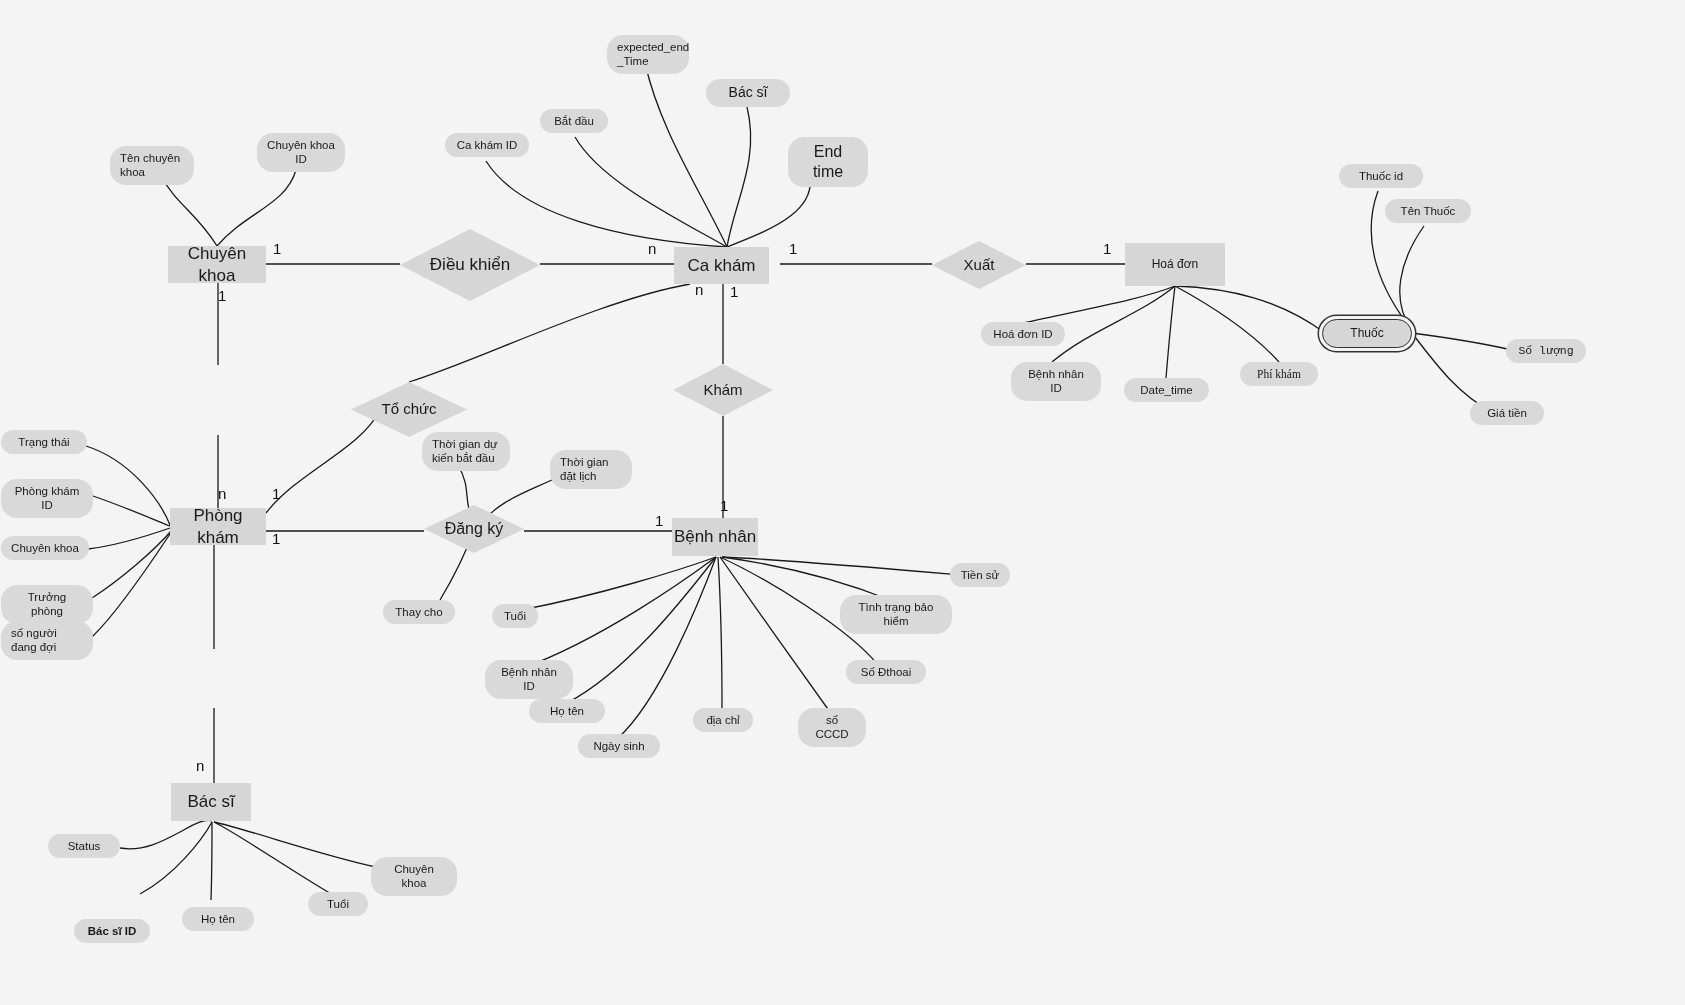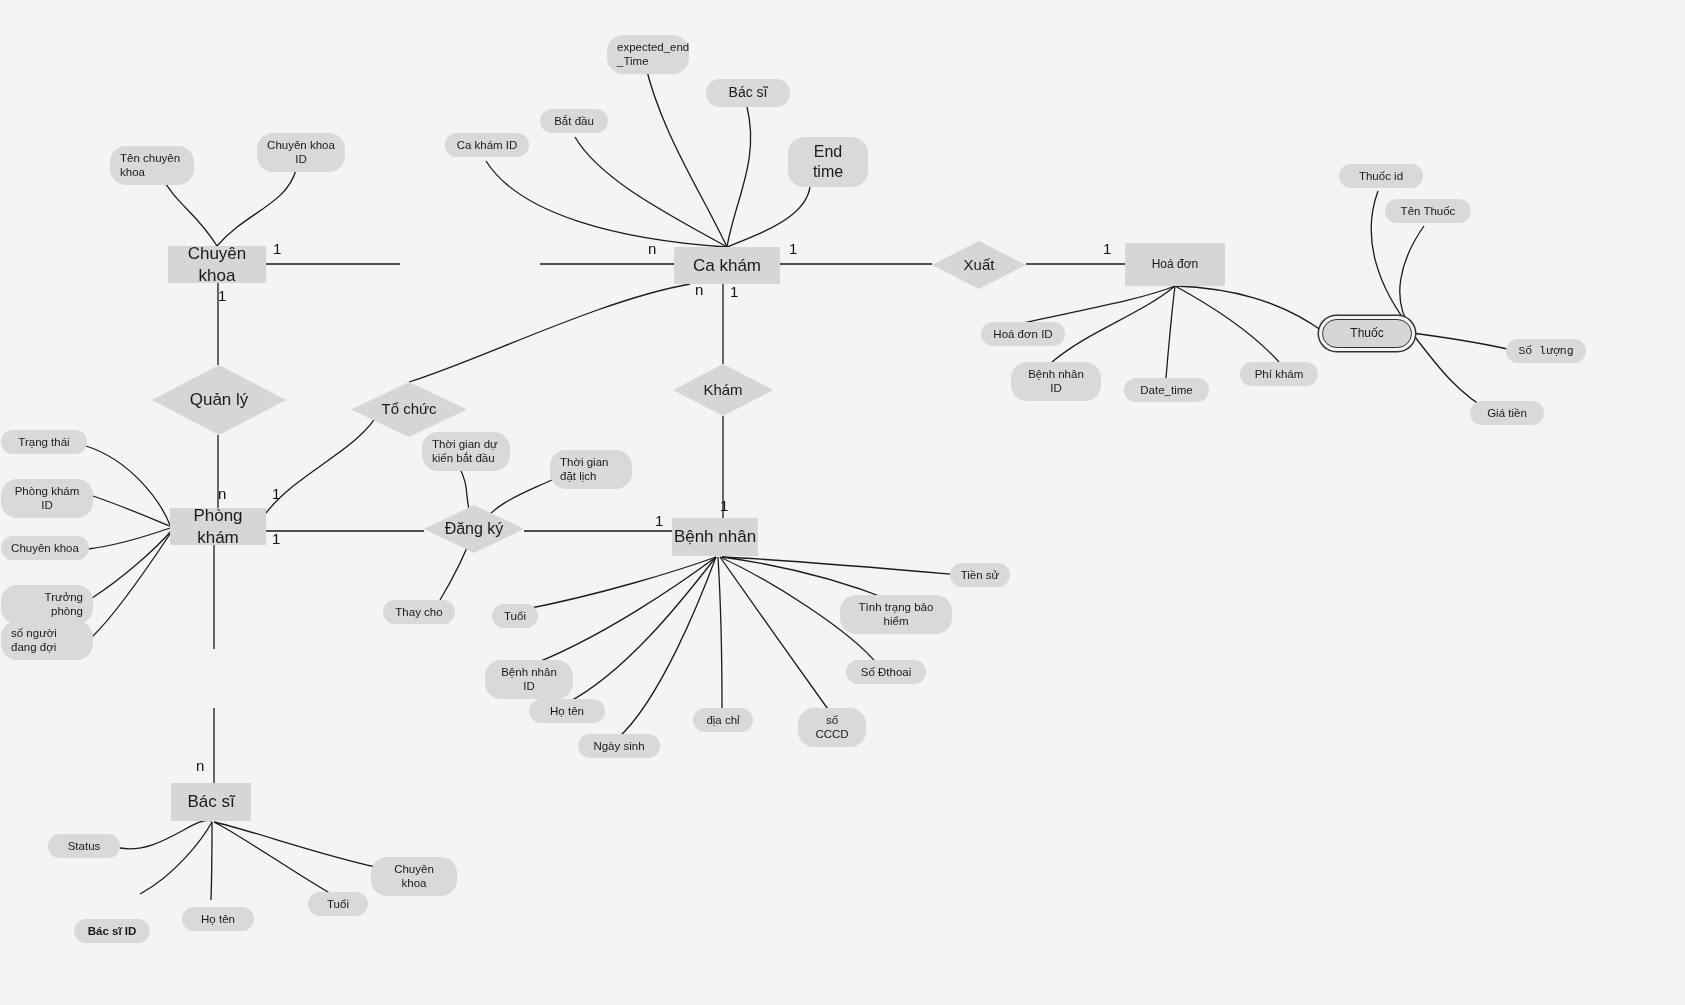--- a/index.html
+++ b/index.html
@@ -88,31 +88,31 @@
 
       <path d="M120,848 C160,855 195,815 212,821"></path>
       <path d="M140,894 C175,875 202,840 212,822"></path>
       <path d="M211,900 C212,870 212,840 212,822"></path>
       <path d="M333,895 C290,870 240,835 214,822"></path>
       <path d="M376,867 C320,855 250,830 214,822"></path>
     </g>
   </svg>
 
   <div class="node entity" style="left:168px;top:246px;width:98px;height:37px;">Chuyên khoa</div>
-  <div class="node entity" style="left:674px;top:247px;width:106px;height:37px;">Ca khám</div>
+  <div class="node entity" style="left:674px;top:247px;width:95px;height:37px;">Ca khám</div>
   <div class="node entity" style="left:1125px;top:243px;width:100px;height:43px;font-size:12px;">Hoá đơn</div>
   <div class="node entity" style="left:170px;top:508px;width:96px;height:37px;">Phòng khám</div>
   <div class="node entity" style="left:672px;top:518px;width:86px;height:38px;">Bệnh nhân</div>
   <div class="node entity" style="left:171px;top:783px;width:80px;height:38px;">Bác sĩ</div>
 
   <div class="node weak" style="left:1322px;top:319px;width:90px;height:29px;">Thuốc</div>
 
-  <div class="node rel" style="left:152px;top:365px;width:134px;height:70px;">
+  <div class="node rel" style="left:400px;top:229px;width:140px;height:72px;">
     <span class="dia"></span>
-    <span class="txt">Quản lý</span>
+    <span class="txt">Điều khiển</span>
   </div>
   <div class="node rel" style="left:351px;top:382px;width:116px;height:55px;font-size:15px;">
     <span class="dia"></span>
     <span class="txt">Tổ chức</span>
   </div>
   <div class="node rel" style="left:673px;top:364px;width:100px;height:52px;font-size:15px;">
     <span class="dia"></span>
     <span class="txt">Khám</span>
   </div>
   <div class="node rel" style="left:932px;top:241px;width:94px;height:48px;font-size:15px;">
@@ -128,31 +128,31 @@
   <div class="node attr" style="left:257px;top:133px;width:88px;">Chuyên khoa ID</div>
   <div class="node attr" style="left:445px;top:133px;width:84px;">Ca khám ID</div>
   <div class="node attr" style="left:540px;top:109px;width:68px;">Bắt đầu</div>
   <div class="node attr" style="left:607px;top:35px;width:82px;justify-content:flex-start;text-align:left;">expected_end _Time</div>
   <div class="node attr" style="left:706px;top:79px;width:84px;font-size:14px;">Bác sĩ</div>
   <div class="node attr" style="left:788px;top:137px;width:80px;font-size:16px;">End time</div>
 
   <div class="node attr" style="left:981px;top:322px;width:84px;">Hoá đơn ID</div>
   <div class="node attr" style="left:1011px;top:362px;width:90px;">Bệnh nhân ID</div>
   <div class="node attr" style="left:1124px;top:378px;width:85px;">Date_time</div>
-  <div class="node attr" style="left:1240px;top:362px;width:78px;">Phí khám</div>
+  <div class="node attr" style="left:1240px;top:362px;width:78px;font-family:Liberation Serif, serif;">Phí khám</div>
 
   <div class="node attr" style="left:1339px;top:164px;width:84px;">Thuốc id</div>
   <div class="node attr" style="left:1385px;top:199px;width:86px;">Tên Thuốc</div>
   <div class="node attr" style="left:1506px;top:339px;width:80px;font-family:Liberation Mono, monospace;">Số lượng</div>
   <div class="node attr" style="left:1470px;top:401px;width:74px;">Giá tiền</div>
 
   <div class="node attr" style="left:1px;top:430px;width:86px;">Trạng thái</div>
   <div class="node attr" style="left:1px;top:479px;width:92px;">Phòng khám ID</div>
   <div class="node attr" style="left:1px;top:536px;width:88px;">Chuyên khoa</div>
-  <div class="node attr" style="left:1px;top:585px;width:92px;text-align:right;">Trưởng phòng</div>
+  <div class="node attr" style="left:1px;top:585px;width:92px;">Trưởng phòng</div>
   <div class="node attr" style="left:1px;top:621px;width:92px;justify-content:flex-start;text-align:left;">số người đang đợi</div>
 
   <div class="node attr" style="left:422px;top:432px;width:88px;justify-content:flex-start;text-align:left;">Thời gian dự kiến bắt đầu</div>
   <div class="node attr" style="left:550px;top:450px;width:82px;justify-content:flex-start;text-align:left;">Thời gian đặt lịch</div>
   <div class="node attr" style="left:383px;top:600px;width:72px;">Thay cho</div>
 
   <div class="node attr" style="left:950px;top:563px;width:60px;">Tiền sử</div>
   <div class="node attr" style="left:840px;top:595px;width:112px;">Tình trạng bảo hiểm</div>
   <div class="node attr" style="left:846px;top:660px;width:80px;">Số Đthoai</div>
   <div class="node attr" style="left:798px;top:708px;width:68px;">số CCCD</div>

